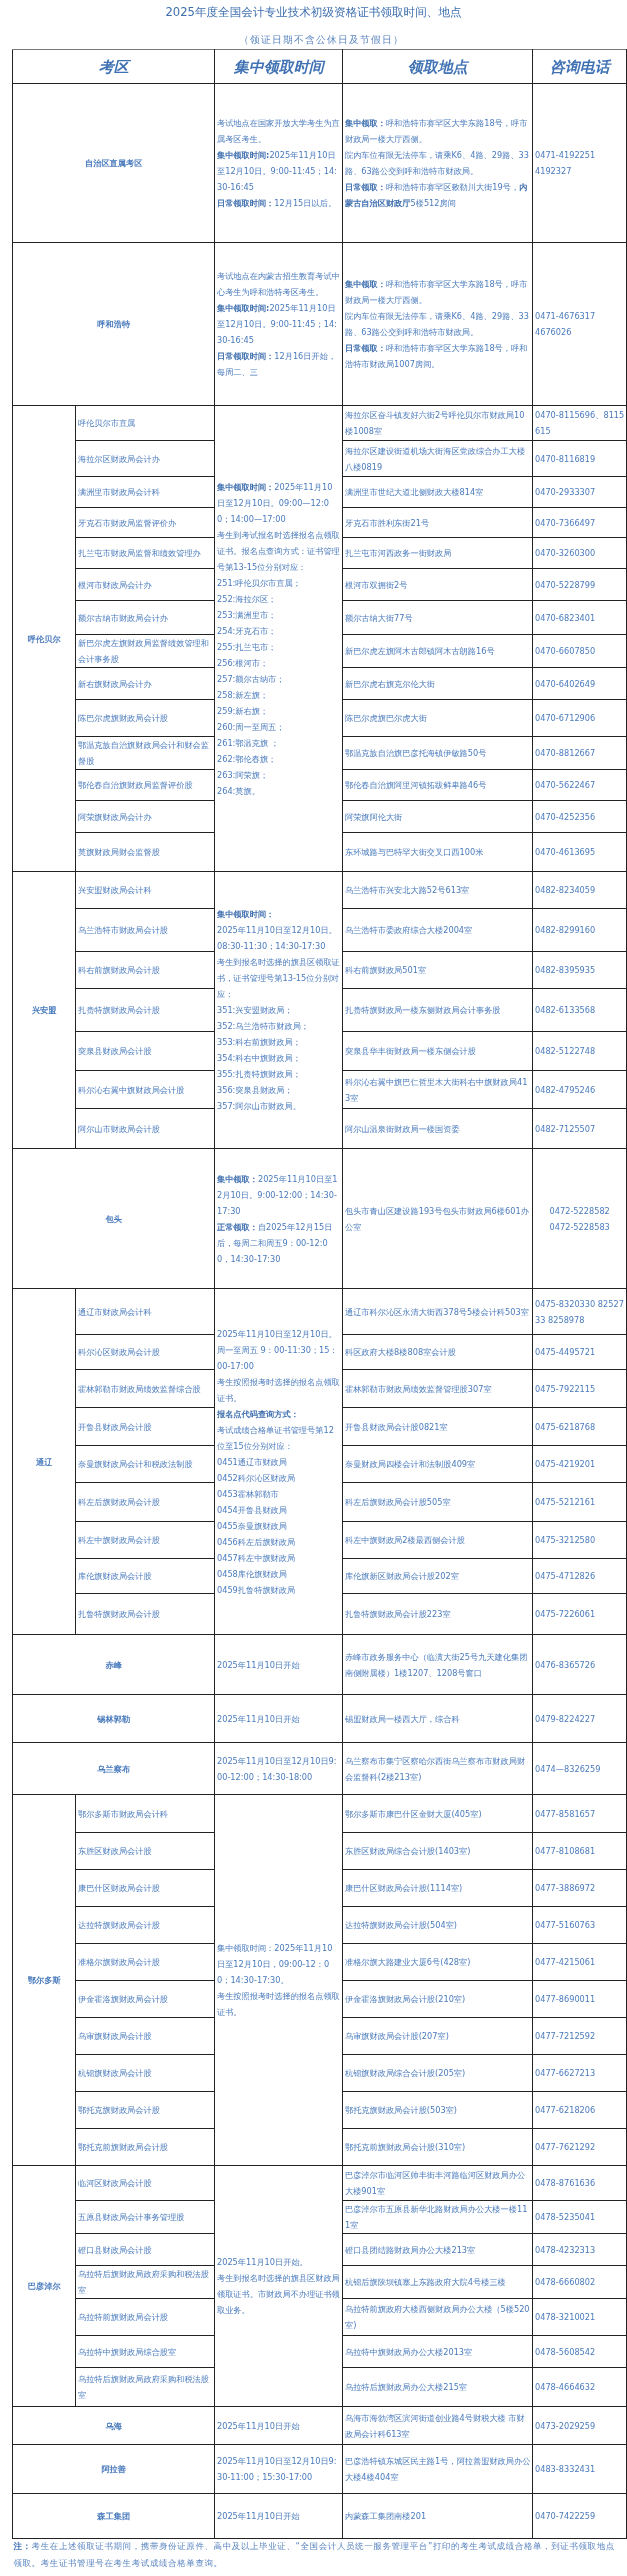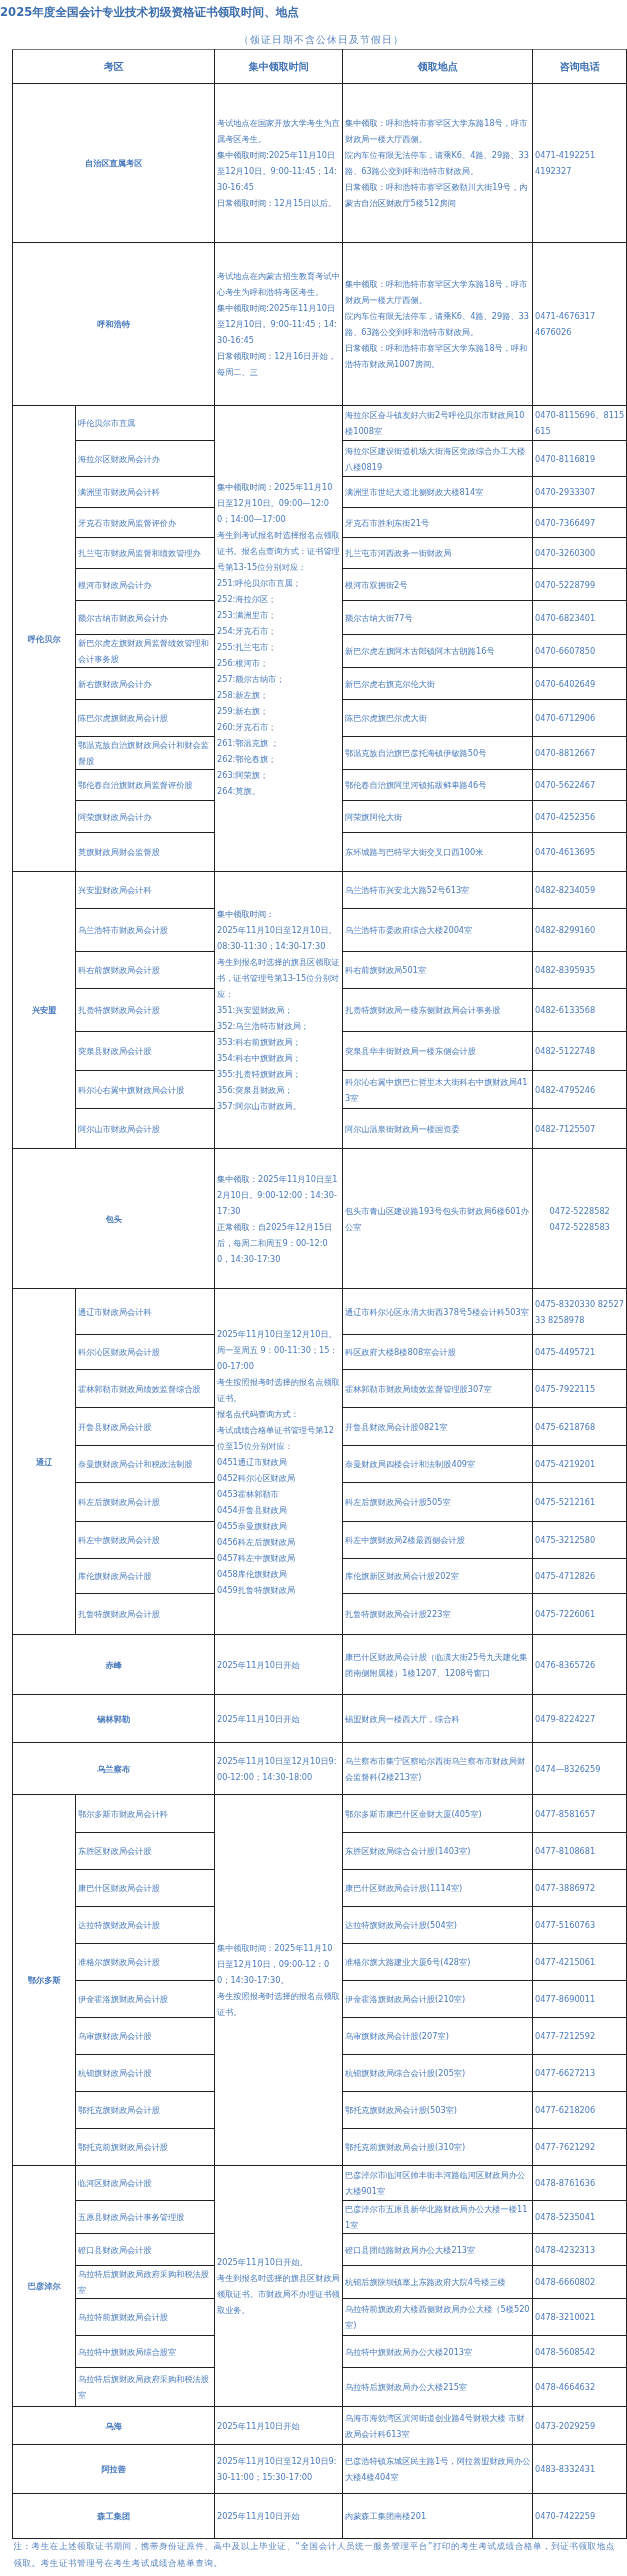--- a/index.html
+++ b/index.html
@@ -2,46 +2,46 @@
 <html style="font-size:9.8px"><head>
 <meta charset="utf-8">
 <style>
   html, body { margin: 0; padding: 0; background: #ffffff; }
   body {
     width: 627px; height: 2576px; position: relative; overflow: hidden;
     font-family: "DejaVu Sans", "Liberation Sans", sans-serif;
     color: #4a7bbd;
   }
   .title {
-    position: absolute; left: 0; top: 4.9px; width: 627px; 
-    font-size: 11.6px; font-weight: bold; color: #3d6eae; letter-spacing: 0px;
+    position: absolute; left: 0; top: 4.9px; width: 627px; text-align: center;
+    font-size: 11.6px; font-weight: normal; color: #3d6eae; letter-spacing: 0px;
   }
   .subtitle {
     position: absolute; left: 8px; top: 34px; width: 627px; text-align: center;
     font-size: 9.8px; color: #5a85c0; letter-spacing: 1.2px;
     font-family: "DejaVu Serif", "Liberation Serif", serif;
   }
   table.main {
     position: absolute; left: 12.2px; top: 49px; width: 613px;
     border-collapse: collapse; table-layout: fixed;
   }
   table.main td, table.main th {
     border: 0.6px solid #222; border-top: 1.2px solid #777; padding: 0 1.8px;
     vertical-align: middle; font-size: 8.2px; line-height: 16px;
     color: #4a7bbd; word-break: break-all; overflow: hidden;
   }
-  table.main th { font-size: 10px; font-weight: bold; color: #4172b4; height: 33px; }
+  table.main th { font-size: 15px; font-weight: bold; color: #4172b4; height: 33px; font-style: italic; }
   .c-region { text-align: center; font-weight: bold; font-size: 9.2px; color: #4172b4; }
   .c-group { text-align: center; font-weight: bold; font-size: 9.2px; color: #4172b4; }
   .c-office { font-weight: normal; color: #4172b4; font-size: 8.2px; }
   .c-office.normal { font-weight: normal; }
   .c-time, .c-addr { font-size: 8.2px; }
   .c-phone { font-size: 8.5px; margin-left: 46px; }
   .c-phone.center { text-align: center; }
-  .bold { font-weight: normal; color: #3d6eae; }
+  .bold { font-weight: bold; color: #3d6eae; }
   .line { display: block; }
   .note {
     position: absolute; left: 13.4px; top: 2538px; width: 607px;
     font-size: 8.5px; line-height: 16.5px; color: #5a85c0; letter-spacing: 0.6px;
   }
   .note .bold { color: #4172b4; }
 </style>
 </head>
 <body>
 
@@ -110,21 +110,21 @@
         <span class="line">考生到考试报名时选择报名点领取证书。报名点查询方式：证书管理号第13-15位分别对应：</span>
         <span class="line">251:呼伦贝尔市直属；</span>
         <span class="line">252:海拉尔区；</span>
         <span class="line">253:满洲里市；</span>
         <span class="line">254:牙克石市；</span>
         <span class="line">255:扎兰屯市；</span>
         <span class="line">256:根河市；</span>
         <span class="line">257:额尔古纳市；</span>
         <span class="line">258:新左旗；</span>
         <span class="line">259:新右旗；</span>
-        <span class="line">260:牙克石市；</span>
+        <span class="line">260:周一至周五；</span>
         <span class="line">261:鄂温克旗 ；</span>
         <span class="line">262:鄂伦春旗；</span>
         <span class="line">263:阿荣旗；</span>
         <span class="line">264:莫旗。</span>
       </td>
       <td class="c-addr">海拉尔区奋斗镇友好六街2号呼伦贝尔市财政局10楼1008室</td>
       <td class="c-phone">0470-8115696、8115615</td>
     </tr>
     <tr style="height:36px">
         <td class="c-office">海拉尔区财政局会计办</td>
@@ -312,21 +312,21 @@
       </tr>
     <tr style="height:41px">
         <td class="c-office">扎鲁特旗财政局会计股</td>
         <td class="c-addr">扎鲁特旗财政局会计股223室</td>
         <td class="c-phone">0475-7226061</td>
       </tr>
 
     <tr style="height:60px">
       <td colspan="2" class="c-region">赤峰</td>
       <td class="c-time">2025年11月10日开始</td>
-      <td class="c-addr">康巴什区财政局会计股（临潢大街25号九天建化集团南侧附属楼）1楼1207、1208号窗口</td>
+      <td class="c-addr">赤峰市政务服务中心（临潢大街25号九天建化集团南侧附属楼）1楼1207、1208号窗口</td>
       <td class="c-phone">0476-8365726</td>
     </tr>
 
     <tr style="height:48px">
       <td colspan="2" class="c-region">锡林郭勒</td>
       <td class="c-time">2025年11月10日开始</td>
       <td class="c-addr">锡盟财政局一楼西大厅，综合科</td>
       <td class="c-phone">0479-8224227</td>
     </tr>
 

